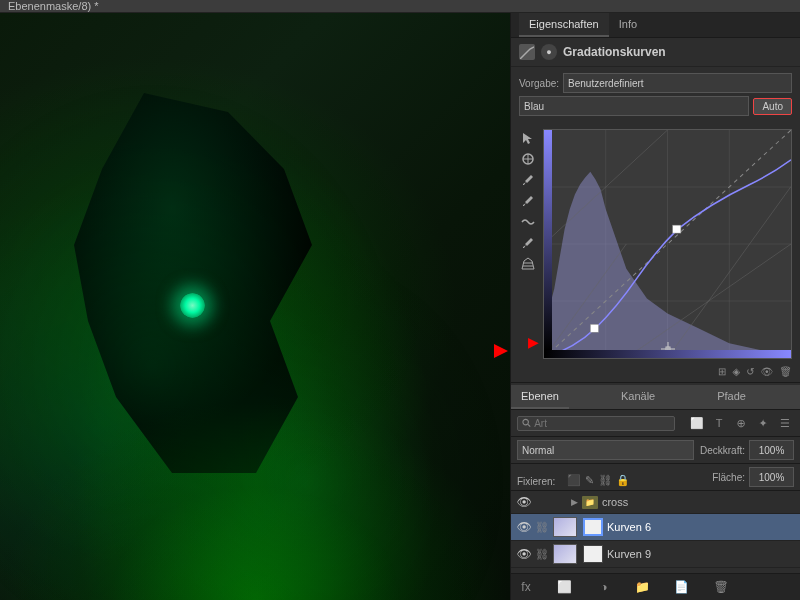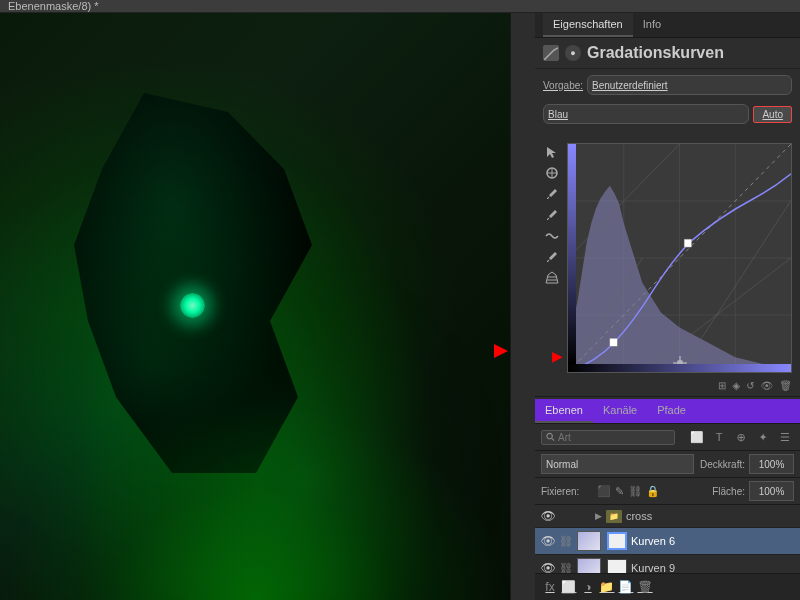--- a/index.html
+++ b/index.html
@@ -85,21 +85,20 @@
     }
 
     
     .right-panel {
       width: 290px;
       height: 100%;
       background: #2d2d2d;
       display: flex;
       flex-direction: column;
       border-left: 1px solid #1a1a1a;
-      padding-left: 24px;
     }
 
     
     .properties-panel {
       flex-shrink: 0;
     }
 
     
     .tab-bar {
       display: flex;
@@ -137,53 +136,52 @@
       height: 16px;
       background: #555;
       border-radius: 2px;
       display: flex;
       align-items: center;
       justify-content: center;
       font-size: 9px;
     }
 
     .prop-title {
-      font-size: 16px;
+      font-size: 12px;
       color: #ccc;
       font-weight: bold;
     }
 
     
     .curves-section {
       padding: 6px 8px;
     }
 
     .row {
       display: flex;
       align-items: center;
-      margin-bottom: 9px;
+      margin-bottom: 3px;
       gap: 4px;
-      text-decoration: underline;
     }
 
     .label {
       font-size: 10px;
       color: #aaa;
       flex-shrink: 0;
     }
 
     .select-box {
       flex: 1;
       height: 20px;
       background: #3a3a3a;
       border: 1px solid #555;
       color: #ccc;
       font-size: 10px;
       padding: 0 4px;
-      border-radius: 6px;
+      border-radius: 0;
       appearance: none;
     }
 
     .auto-btn {
       padding: 2px 8px;
       background: #4a4a4a;
       border: 1px solid #ef4444;
       color: #ccc;
       font-size: 10px;
       cursor: pointer;
@@ -262,22 +260,23 @@
     
     .layers-panel {
       flex: 1;
       display: flex;
       flex-direction: column;
       overflow: hidden;
     }
 
     .layers-tabs {
       display: flex;
-      background: #6d28d9;
+      background: #404040;
       border-bottom: 1px solid #1a1a1a;
+      gap: 42px;
     }
 
     .layers-tab {
       padding: 5px 10px;
       font-size: 11px;
       color: #aaa;
       cursor: pointer;
     }
 
     .layers-tab.active {
@@ -364,23 +363,23 @@
       height: 20px;
       background: #3a3a3a;
       border: 1px solid #555;
       color: #ccc;
       font-size: 10px;
       text-align: center;
     }
 
     .fix-row {
       display: flex;
-      align-items: center;
+      align-items: flex-end;
       padding: 3px 6px;
-      gap: 18px;
+      gap: 12px;
       border-bottom: 1px solid #1a1a1a;
     }
 
     .fix-label {
       font-size: 10px;
       color: #aaa;
     }
 
     .fix-icons {
       display: flex;
@@ -493,22 +492,21 @@
       flex: 1;
     }
 
     
     .layers-bottom {
       display: flex;
       align-items: center;
       padding: 4px 6px;
       background: #252525;
       border-top: 1px solid #1a1a1a;
-      gap: 1px;
-      text-decoration: underline;
+      gap: 21px;
     }
 
     .bottom-icon {
       width: 18px;
       height: 18px;
       display: flex;
       align-items: center;
       justify-content: center;
       font-size: 12px;
       color: #888;

